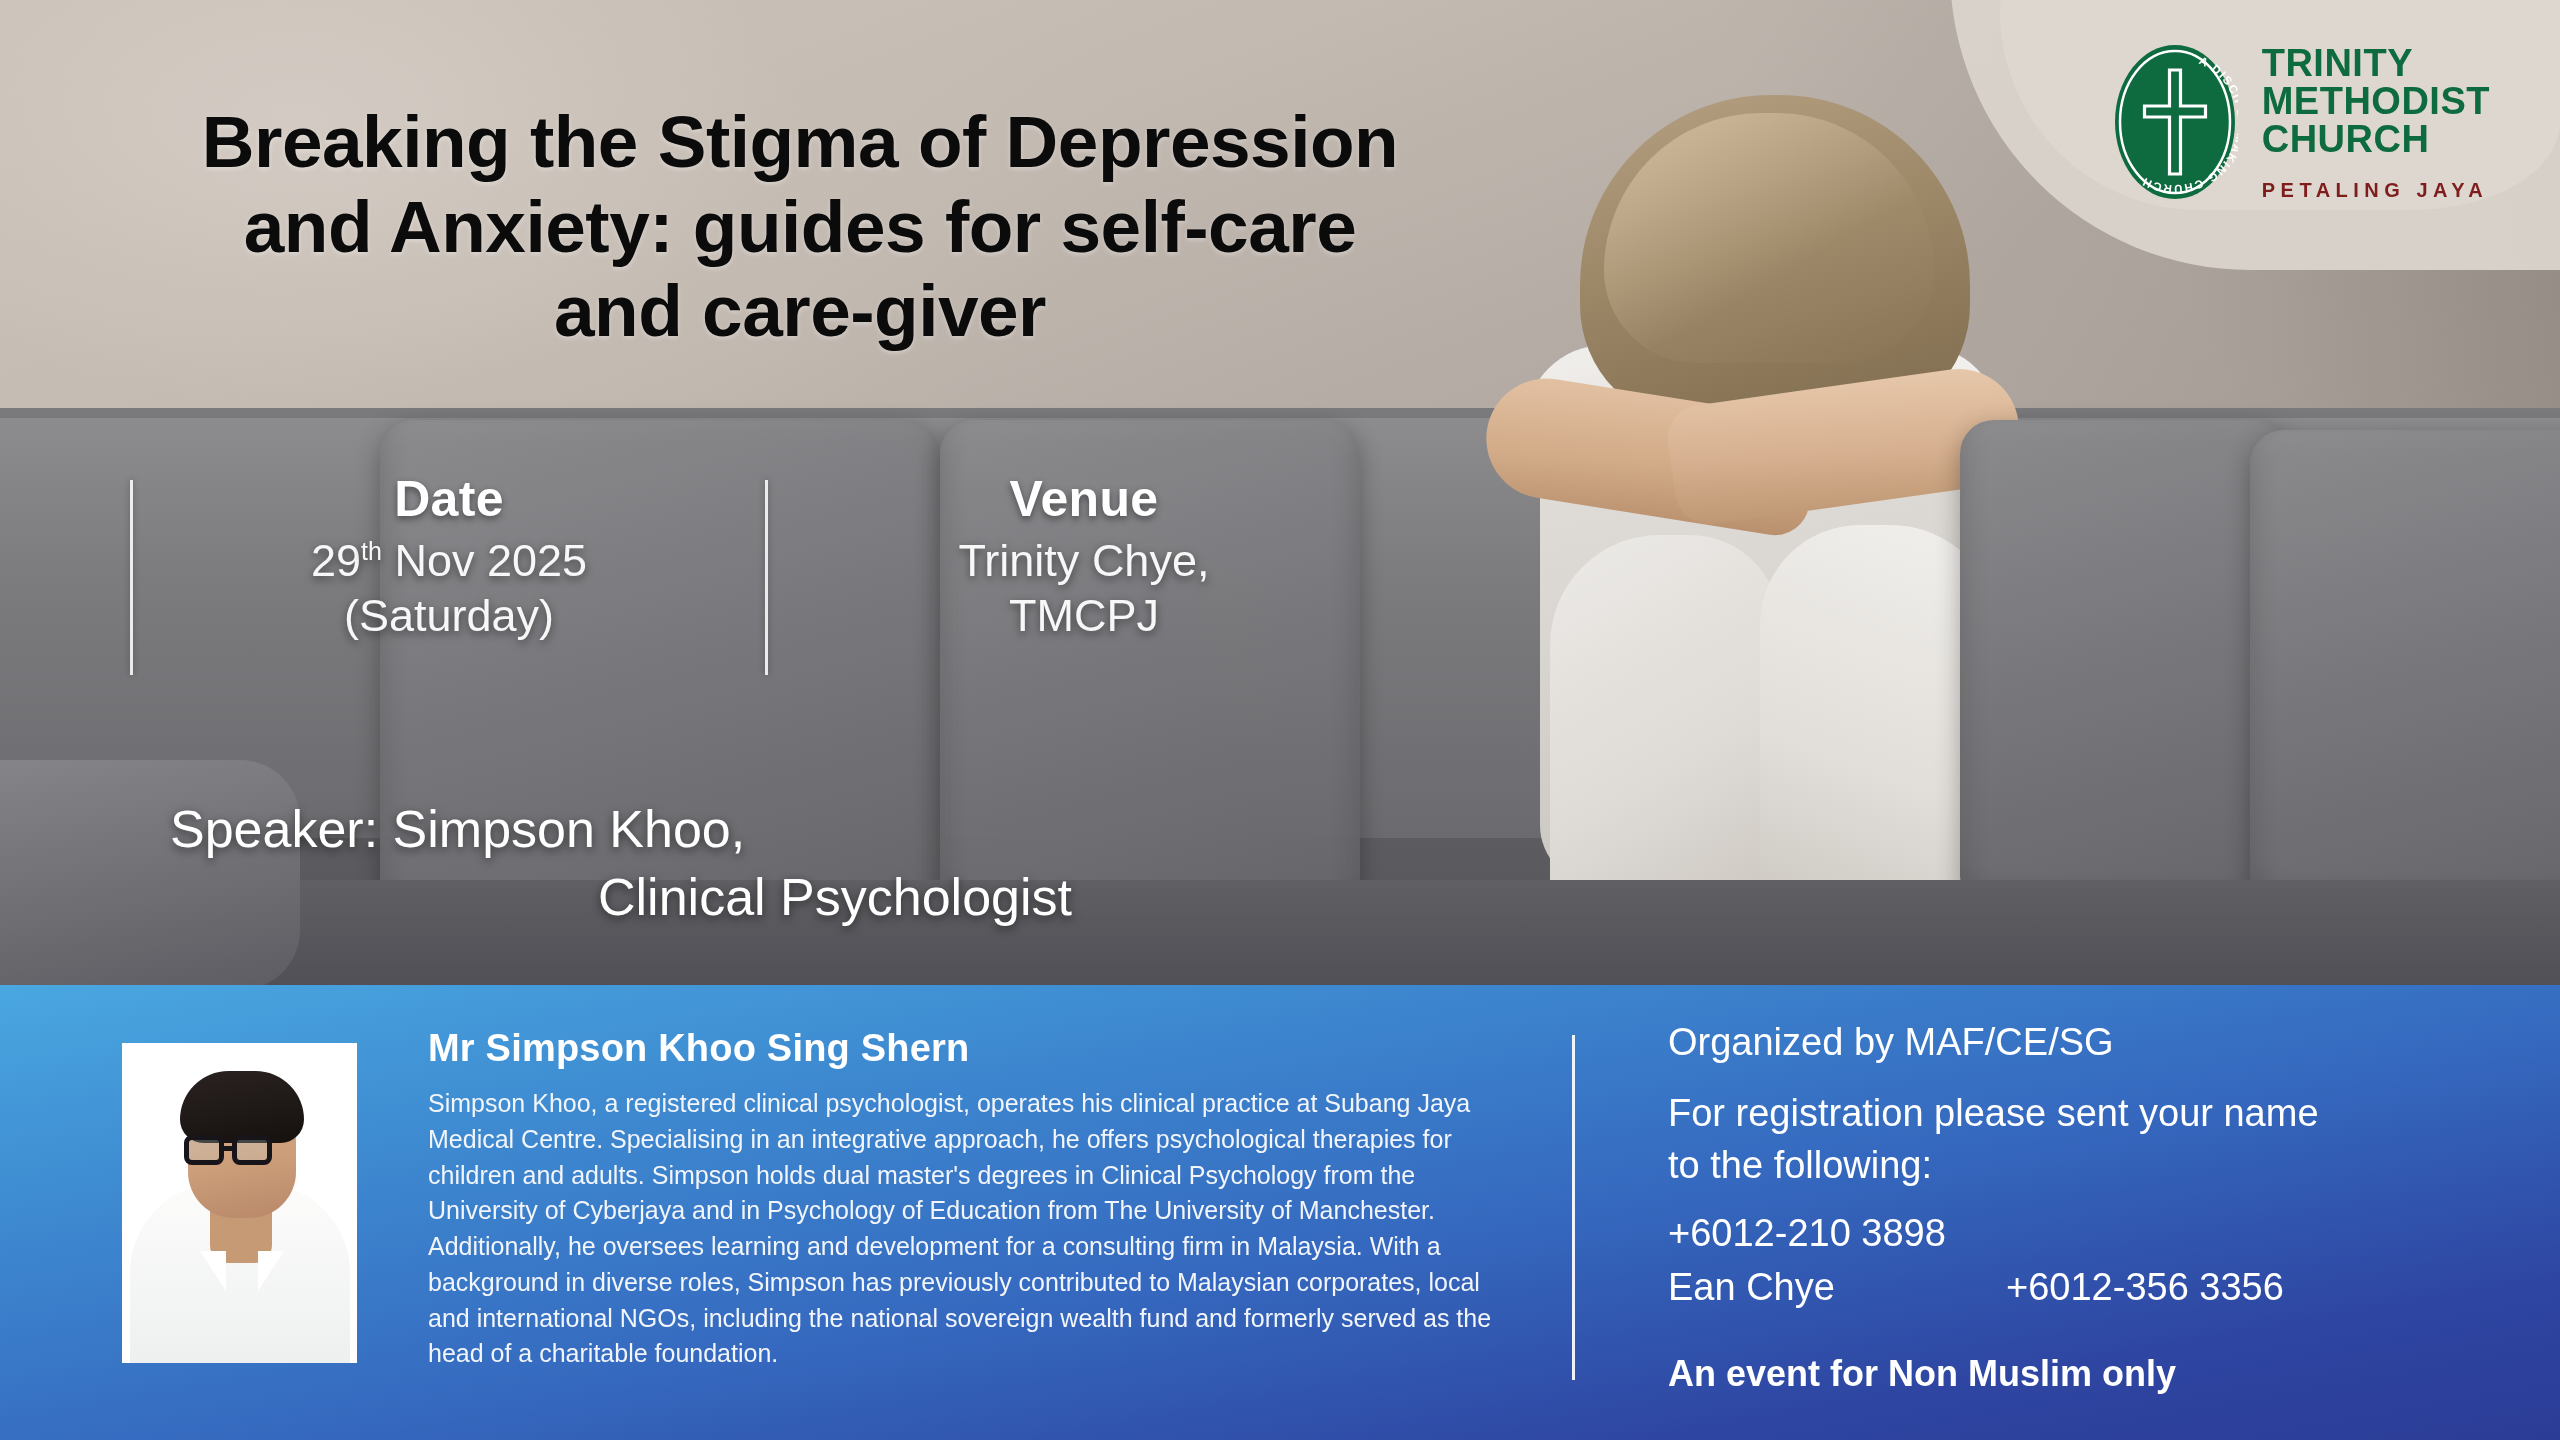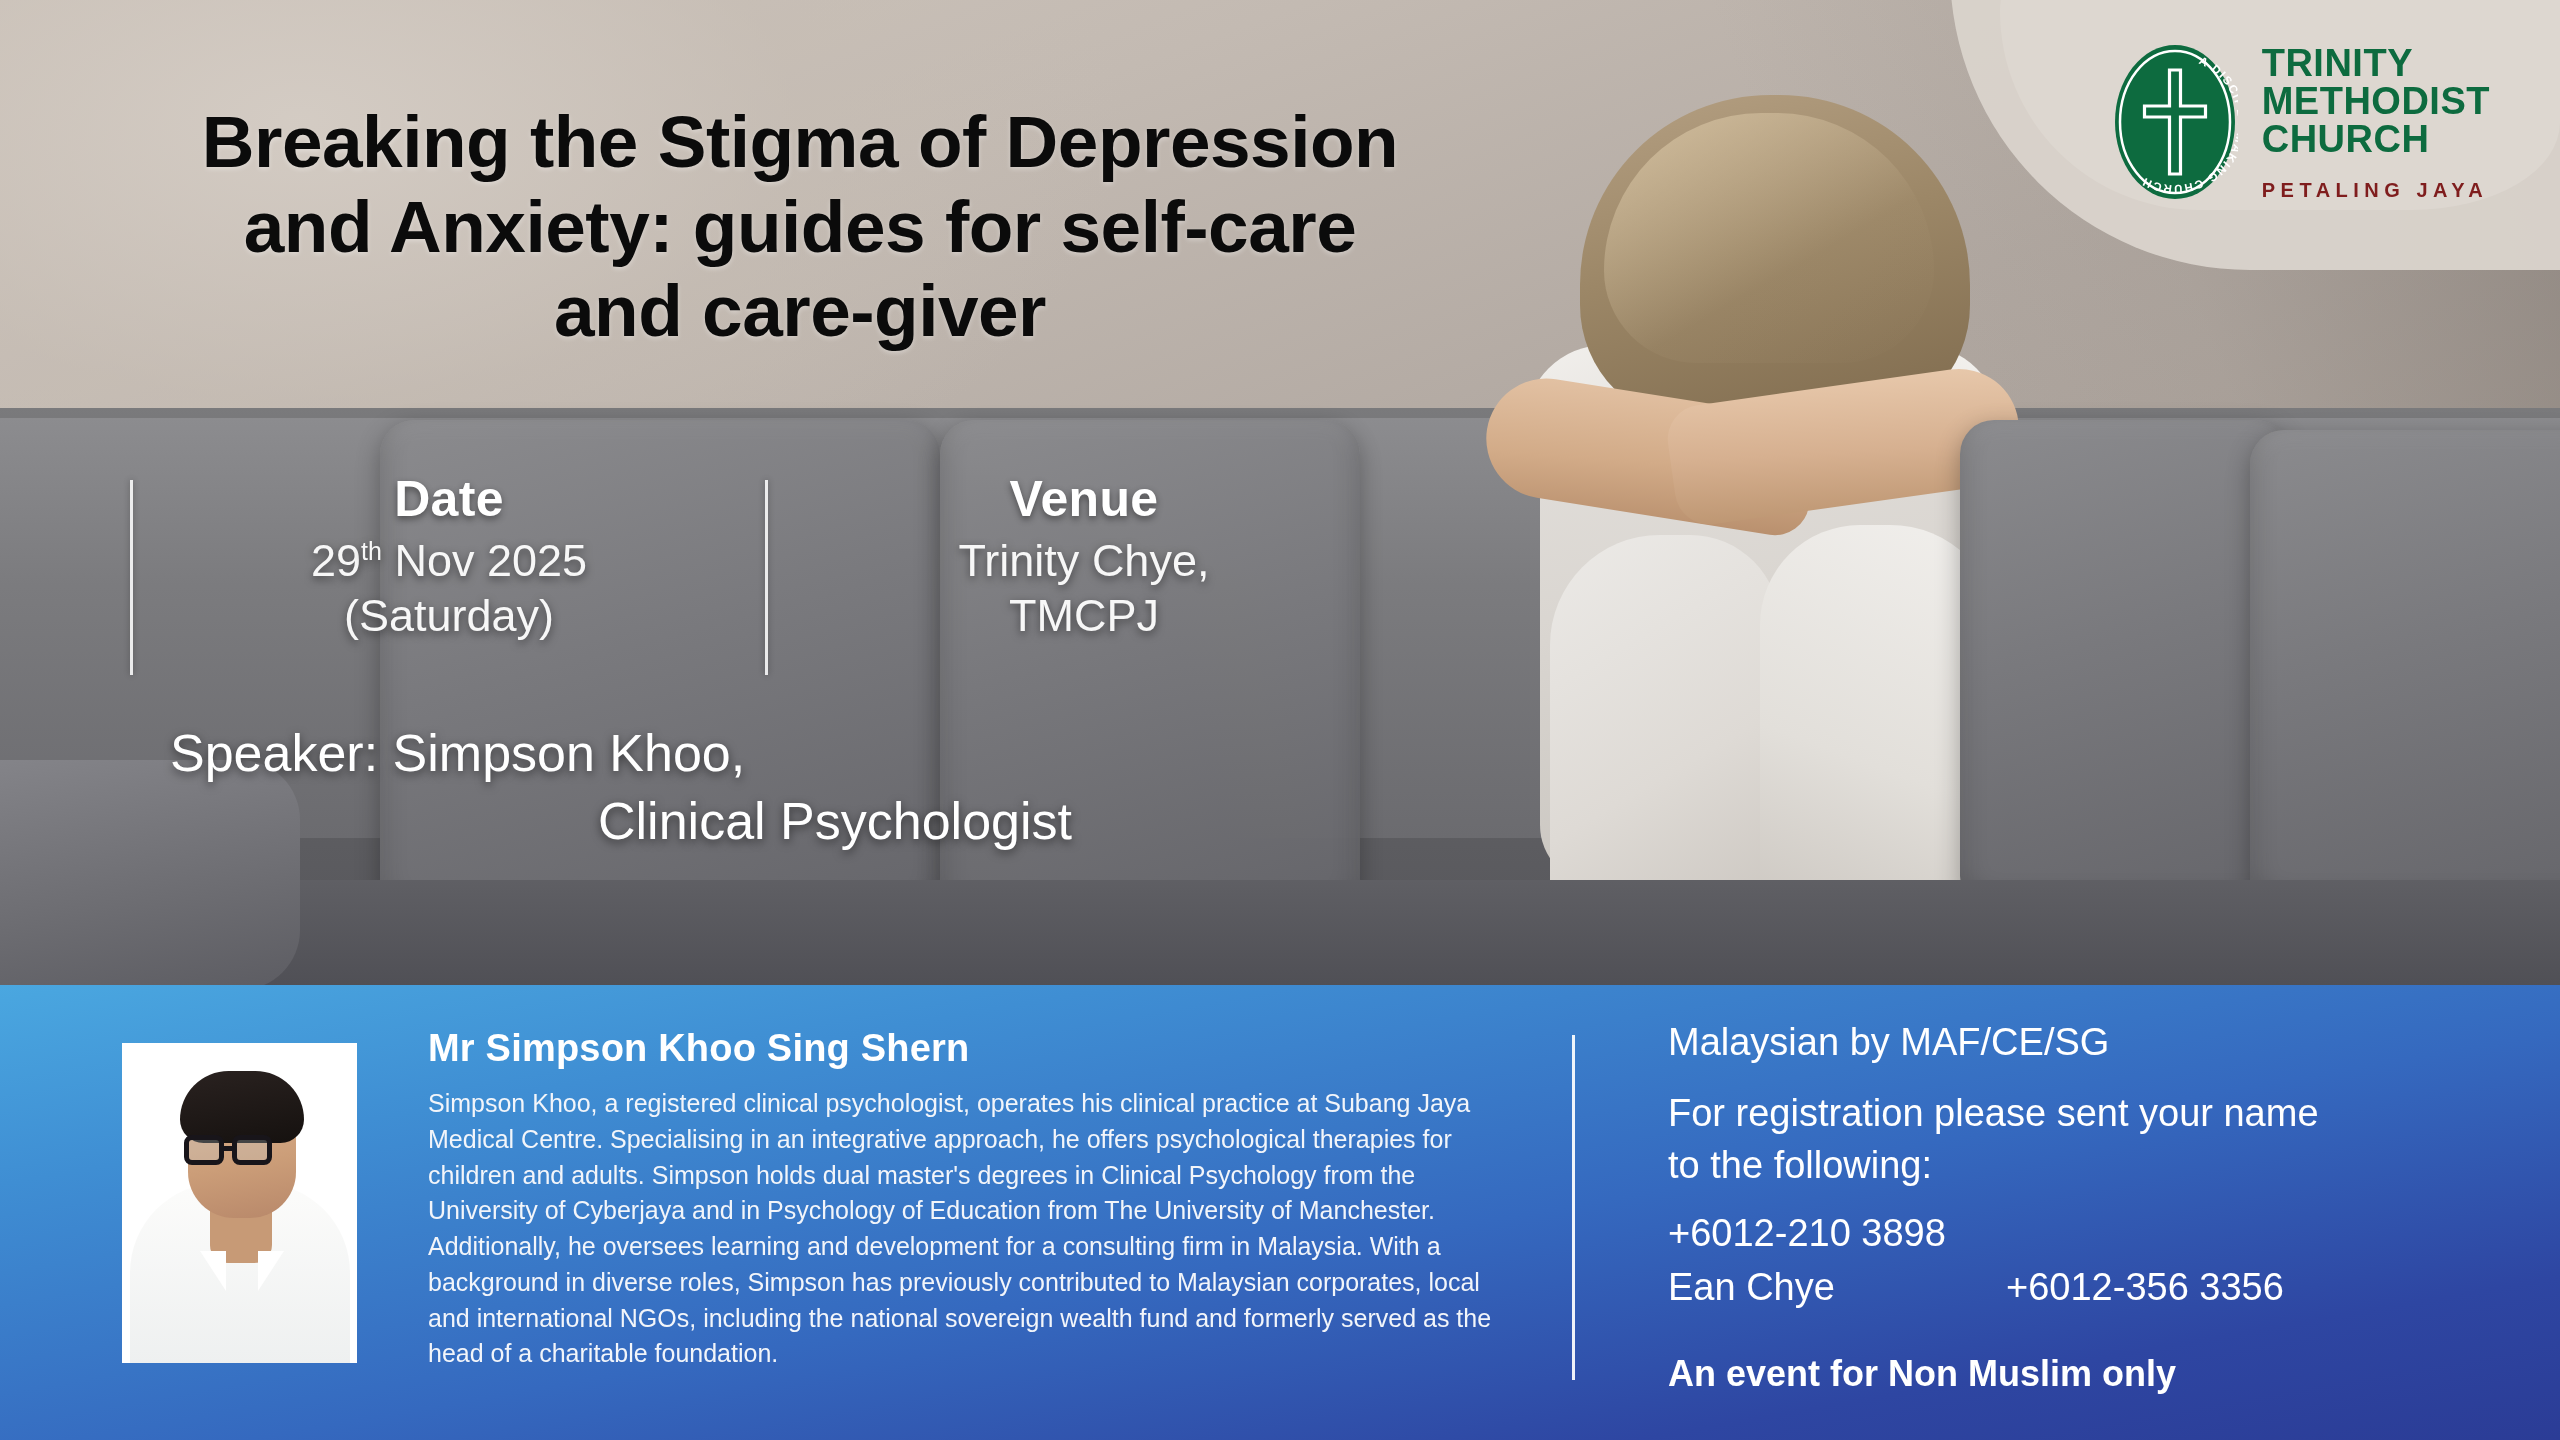--- a/index.html
+++ b/index.html
@@ -173,21 +173,21 @@
   }
   .info-col .value sup { font-size:25px; vertical-align:super; }
   .vdiv {
     width:3px; align-self:stretch; min-height:195px;
     background:rgba(255,255,255,0.85);
     margin-top:10px;
     box-shadow:0 0 6px rgba(0,0,0,0.3);
   }
 
   .speaker-line {
-    position:absolute; left:170px; top:720px; width:1150px;
+    position:absolute; left:170px; top:796px; width:1150px;
     font-size:52px; font-weight:400; color:#ffffff; line-height:1.30;
     text-shadow:0 3px 10px rgba(0,0,0,0.55);
   }
   .speaker-line .l2 { display:block; text-align:center; padding-left:180px; }
 
   
   .blue-band {
     position:absolute; left:0; top:985px; width:2560px; height:455px;
     background:linear-gradient(170deg, #4aa7e0 0%, #3f8ed3 22%, #3569bf 55%, #2e46a2 82%, #2b3c96 100%);
   }
@@ -349,21 +349,21 @@
     </div>
 
     <div class="band-bio">
       <div class="bio-name">Mr Simpson Khoo Sing Shern</div>
       <div class="bio-text">Simpson Khoo, a registered clinical psychologist, operates his clinical practice at Subang Jaya Medical Centre. Specialising in an integrative approach, he offers psychological therapies for children and adults. Simpson holds dual master's degrees in Clinical Psychology from the University of Cyberjaya and in Psychology of Education from The University of Manchester. Additionally, he oversees learning and development for a consulting firm in Malaysia. With a background in diverse roles, Simpson has previously contributed to Malaysian corporates, local and international NGOs, including the national sovereign wealth fund and formerly served as the head of a charitable foundation.</div>
     </div>
 
     <div class="band-div"></div>
 
     <div class="band-reg">
-      <div class="reg-org">Malaysian by MAF/CE/SG</div>
+      <div class="reg-org">Organized by MAF/CE/SG</div>
       <div class="reg-line">For registration please sent your name</div>
       <div class="reg-line">to the following:</div>
       <div class="contacts">
         <div class="contact-row">
           <span class="contact-phone">+6012-210 3898</span>
         </div>
         <div class="contact-row">
           <span class="contact-name">Ean Chye</span>
           <span class="contact-phone">+6012-356 3356</span>
         </div>

